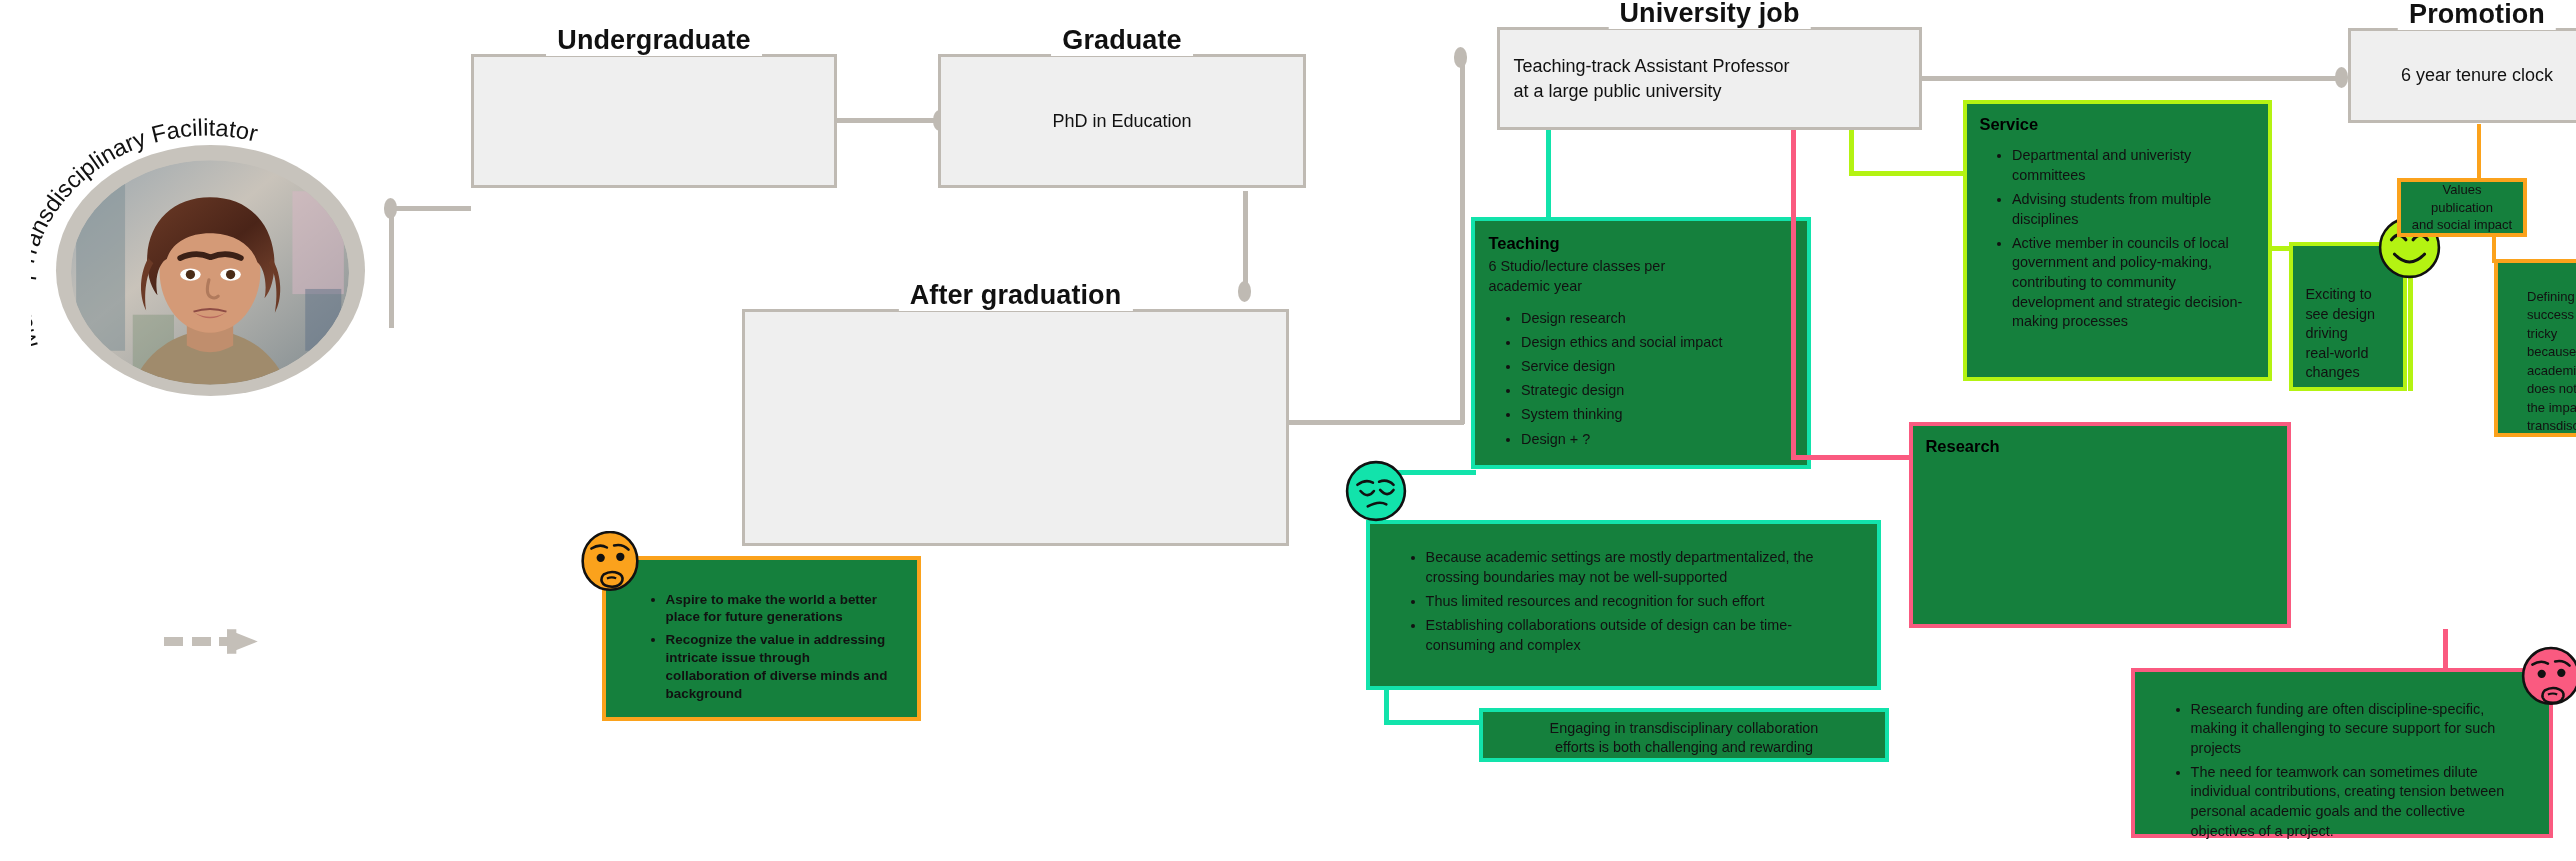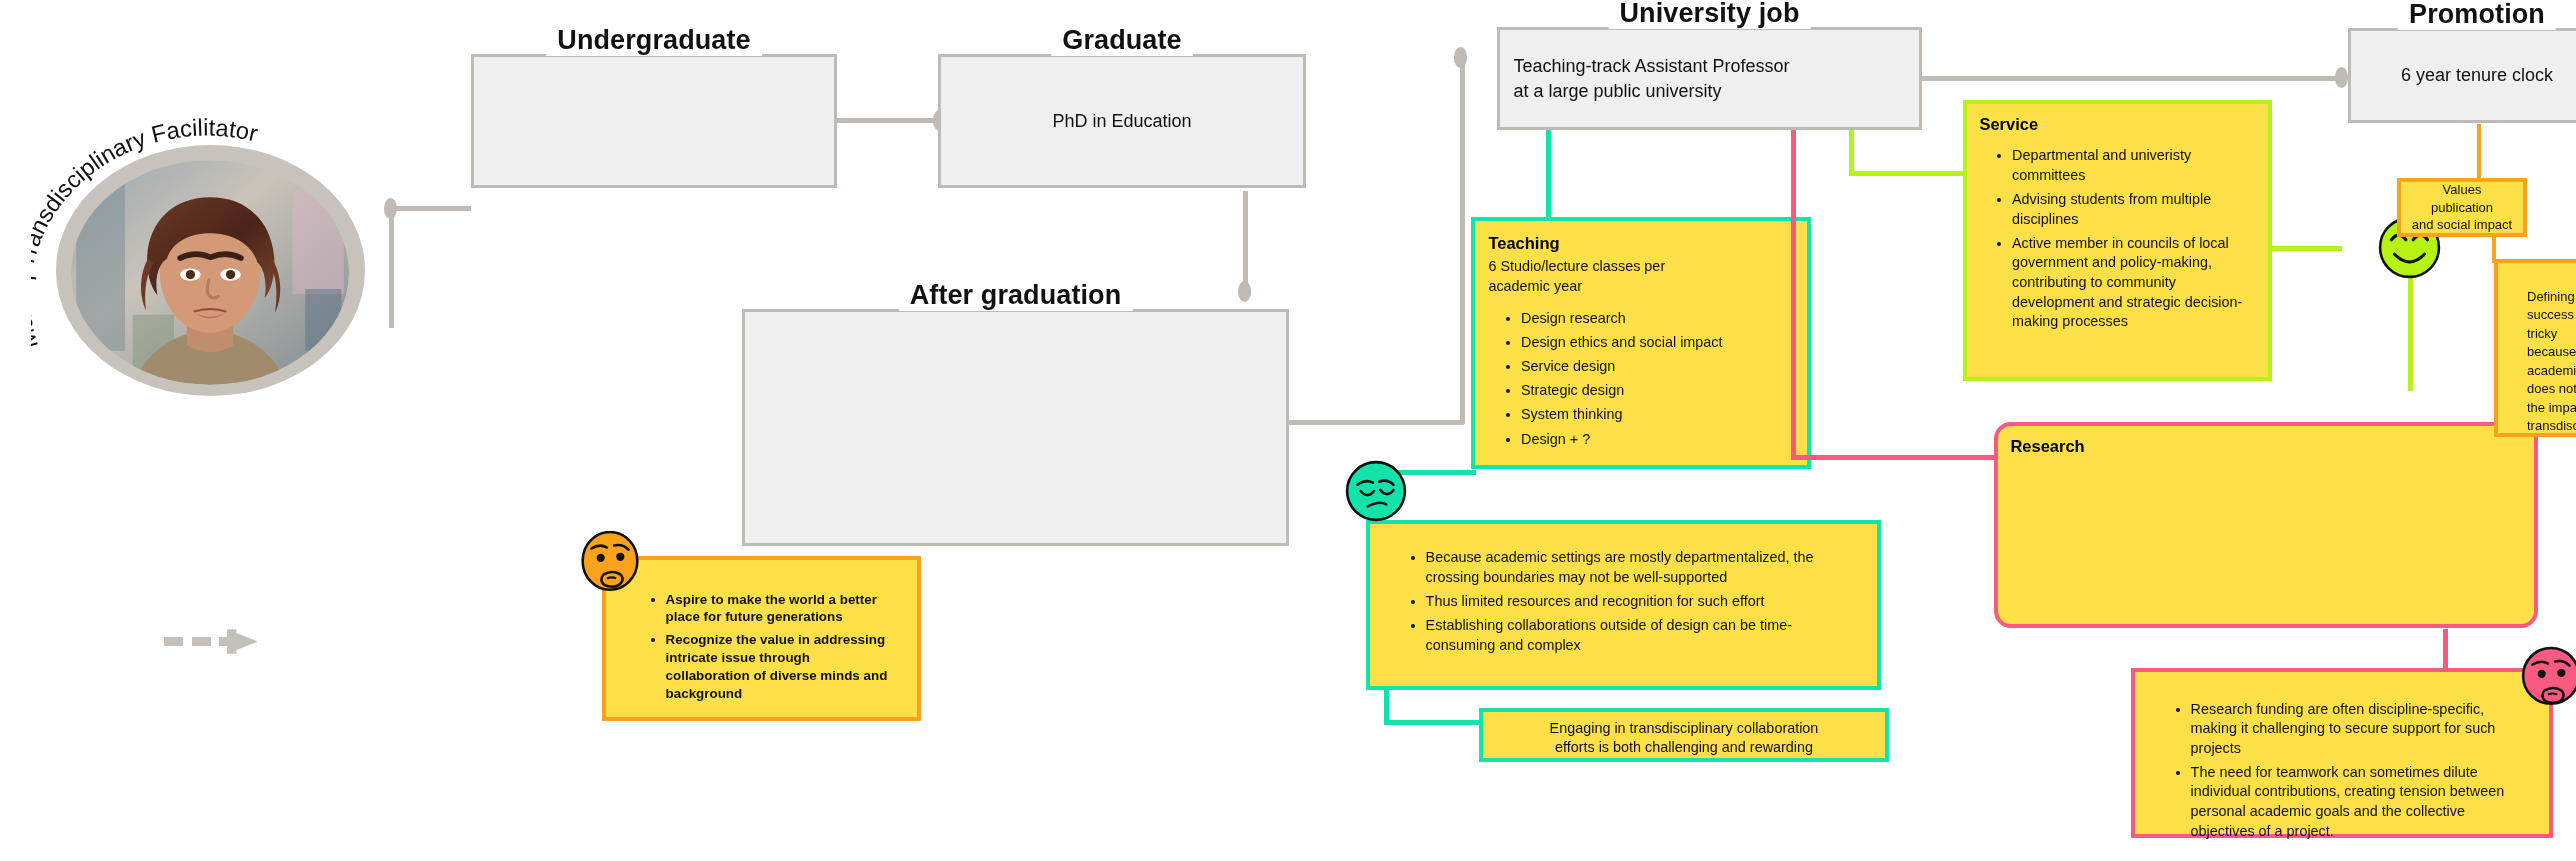--- a/index.html
+++ b/index.html
@@ -29,21 +29,21 @@
   
   .ln{position:absolute;background:#bfbab3;}
   .lnh{height:4.6px;}
   .lnv{width:4.6px;}
   .knob{position:absolute;width:13.4px;height:20.6px;border-radius:50%;background:#bfbab3;}
 
   
   .dash-seg{position:absolute;height:9.3px;background:#c4bfb8;}
 
   
-  .card{background:#fde047;box-sizing:border-box;}
+  .card{background:#15803d;box-sizing:border-box;}
   .card .ctitle{font-weight:bold;font-size:16.5px;margin:0 0 4.1px 0;color:#000;}
   .card .ctext{font-size:14.4px;line-height:1.36;color:#111;}
   .card ul{margin:12px;padding-left:20.6px;font-size:14.4px;line-height:1.36;}
   .card ul li{margin-bottom:4.6px;}
   .card ul li:last-child{margin-bottom:0;}
 
   .c-teal{border:4.6px solid #12e3ab;}
   .c-green{border:4.6px solid #b4f312;}
   .c-pink{border:4.6px solid #fa5a80;}
   .c-orange{border:4.1px solid #fba21c;}
@@ -249,33 +249,42 @@
     <div class="ctitle">Service</div>
     <ul>
       <li>Departmental and univeristy committees</li>
       <li>Advising students from multiple disciplines</li>
       <li>Active member in councils of local government and policy-making, contributing to community development and strategic decision-making processes</li>
     </ul>
   </div>
 
   <div class="ln l-green abs" style="left:2272px;top:246px;width:70px;height:4.6px;"></div>
 
+  <div class="card c-green abs" style="left:2289px;top:242px;width:118px;height:149px;padding:39px 10.3px 9.3px 12.4px;">
+    <div class="ctext">
+      <div>Exciting to</div>
+      <div>see design</div>
+      <div>driving</div>
+      <div>real-world</div>
+      <div>changes</div>
+    </div>
+  </div>
   <div class="ln l-green abs" style="left:2408px;top:273px;width:4.6px;height:118px;"></div>
 
   <svg class="abs" style="left:2377px;top:215px;" width="65" height="65" viewBox="0 0 126 126">
     <circle cx="63" cy="63" r="57" fill="#b4f312" stroke="#111" stroke-width="5"></circle>
     <path d="M28,48 q14,-18 28,0" stroke="#111" stroke-width="6" fill="none" stroke-linecap="round"></path>
     <path d="M70,48 q14,-18 28,0" stroke="#111" stroke-width="6" fill="none" stroke-linecap="round"></path>
     <path d="M34,76 q29,30 58,0" stroke="#111" stroke-width="6" fill="none" stroke-linecap="round"></path>
   </svg>
 
   <div class="ln l-pink abs" style="left:1791px;top:130px;width:4.6px;height:330px;"></div>
   <div class="ln l-pink abs" style="left:1791px;top:455px;width:206px;height:4.6px;"></div>
 
-  <div class="card c-pink abs" style="left:1994px;top:422px;width:544px;height:206px;padding:11.3px 11.3px 9.3px 12.4px;border-radius:17px;">
+  <div class="card c-pink abs" style="left:1909px;top:422px;width:382px;height:206px;padding:11.3px 11.3px 9.3px 12.4px;">
     <div class="ctitle">Research</div>
   </div>
 
   <div class="ln l-pink abs" style="left:2443px;top:629px;width:4.6px;height:44px;"></div>
   <div class="ln l-pink abs" style="left:2349px;top:668px;width:98px;height:4.6px;"></div>
 
   <div class="card c-pink abs" style="left:2131px;top:668px;width:422px;height:170px;padding:15.5px 13.4px 9.3px 23px;">
     <ul>
       <li>Research funding are often discipline-specific, making it challenging to secure support for such projects</li>
       <li>The need for teamwork can sometimes dilute individual contributions, creating tension between personal academic goals and the collective objectives of a project.</li>

